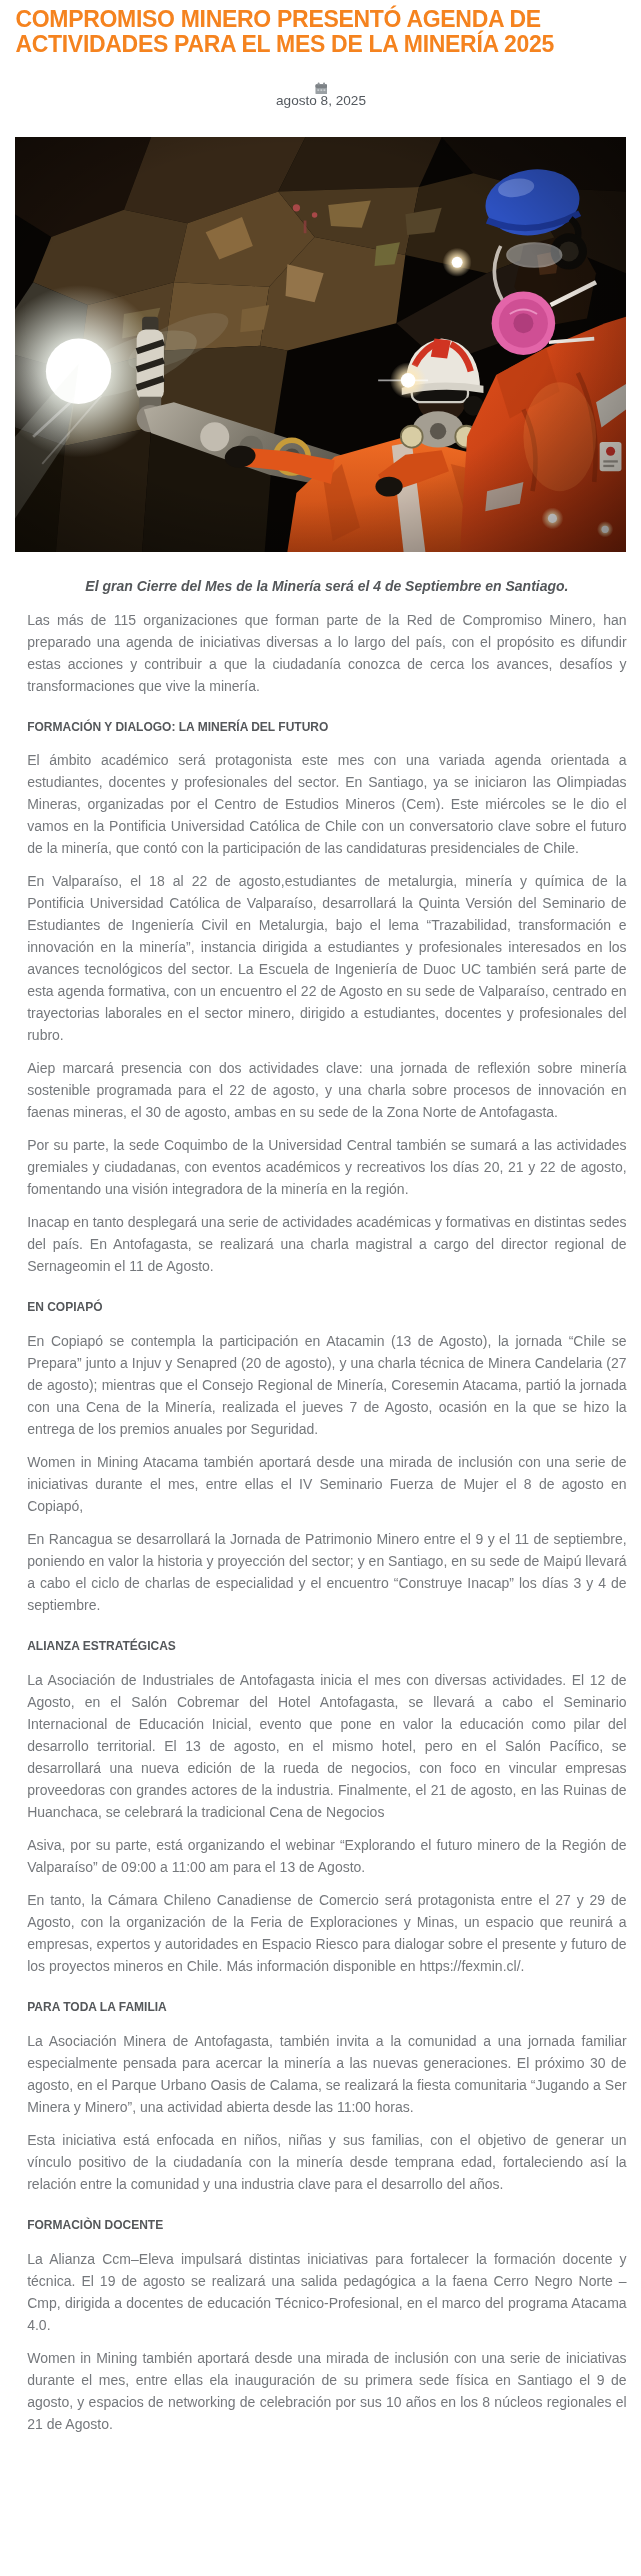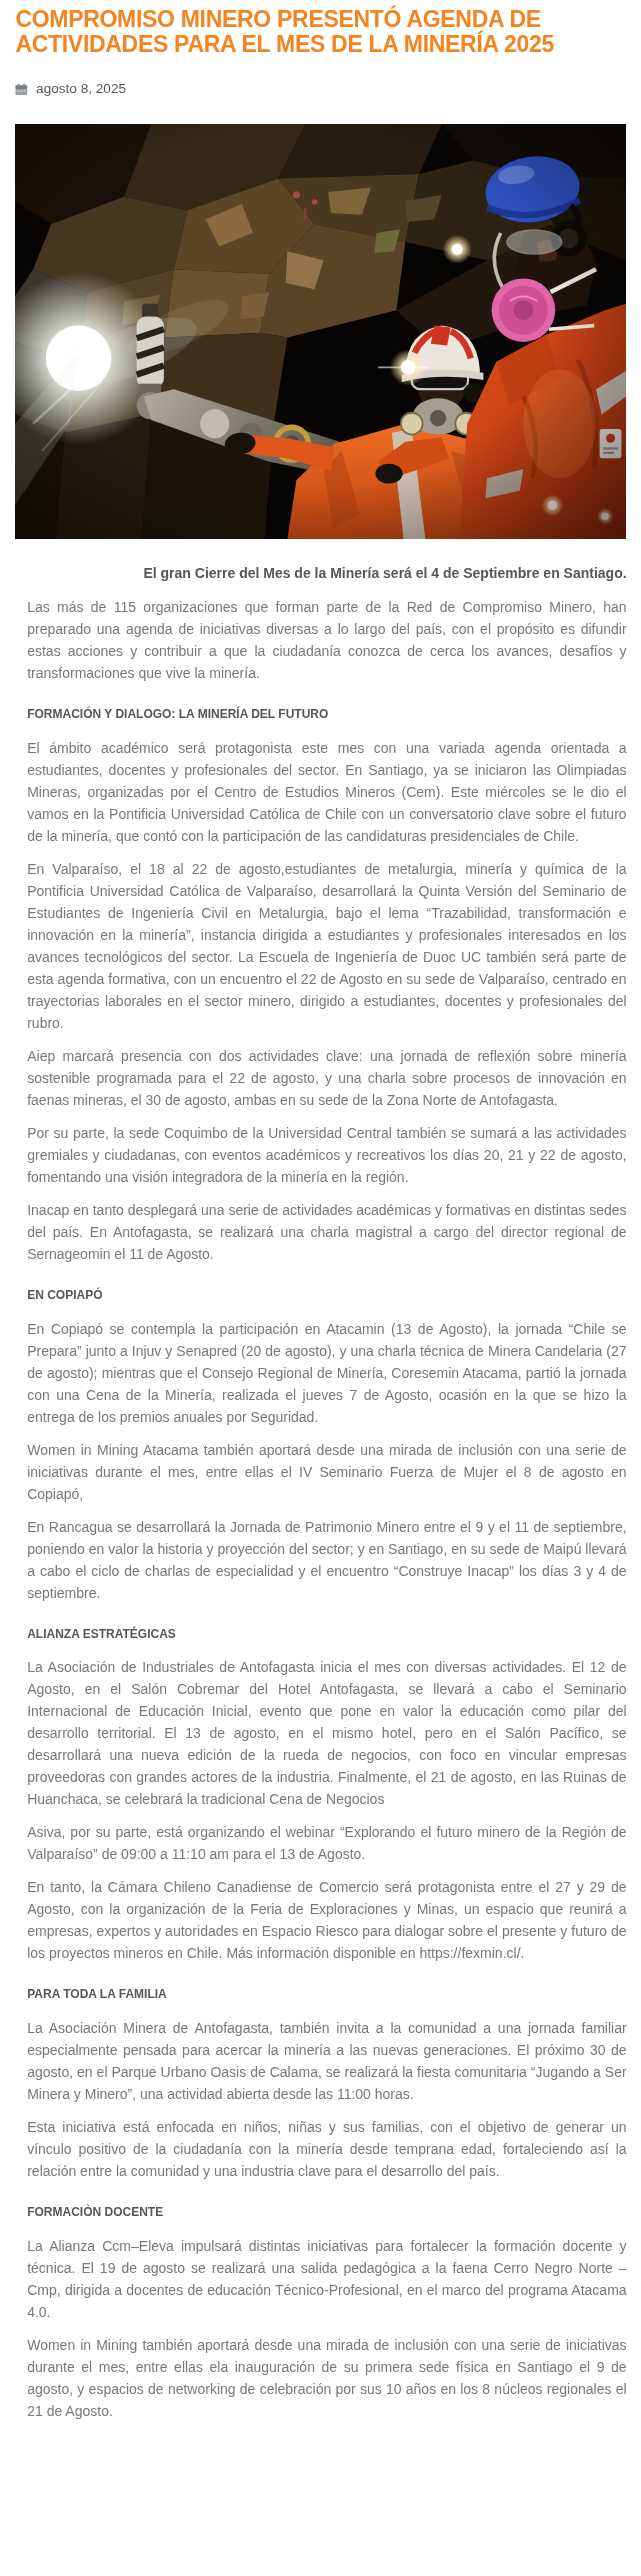--- a/index.html
+++ b/index.html
@@ -13,42 +13,43 @@
   }
   h1.article-title{
     margin:0;
     color:var(--accent,#f5831f);
     font-size:23px;line-height:24.5px;font-weight:700;
     letter-spacing:-0.3px;
     text-transform:uppercase;
   }
   .meta-row{
     margin-top:25.4px;
-    display:flex;align-items:center;gap:8px;
+    display:flex;align-items:center;gap:0;
     color:var(--meta,#54595f);
-    font-size:13.6px;line-height:14.5px;
+    font-size:13.6px;line-height:14.5px;flex-direction:column;
   }
   .cal-icon{display:inline-block;width:12.7px;height:12.7px;flex:0 0 auto;}
   figure.hero{
     margin:28px 0 0 0;padding:0;
     width:611px;height:415px;
     overflow:hidden;background:#070503;
   }
   figure.hero svg{display:block;width:611px;height:415px;}
   .article-body{
     margin-top:9px;
     padding-left:11.8px;
     color:var(--bodytext,#75787c);
     font-size:14px;line-height:22px;
   }
   .article-body p{margin:11px 0;text-align:justify;}
   .article-body p.caption{
     font-weight:700;color:var(--heading,#54575a);
-    margin:23px 0 11.8px 0;text-align:right;white-space:nowrap;
+    margin:23px 0 11.8px 0;text-align:center;white-space:nowrap;
     font-size:14px;
+    font-style:italic;
   }
   .article-body h2{
     font-size:12px;font-weight:700;color:var(--heading,#54575a);
     margin:19px 0 11.8px 0;line-height:22px;
     text-transform:uppercase;letter-spacing:0;
   }
 </style>
 </head>
 <body>
 
@@ -233,24 +234,24 @@
       <p>En Valparaíso, el 18 al 22 de agosto,estudiantes de metalurgia, minería y química de la Pontificia Universidad Católica de Valparaíso, desarrollará la Quinta Versión del Seminario de Estudiantes de Ingeniería Civil en Metalurgia, bajo el lema “Trazabilidad, transformación e innovación en la minería”, instancia dirigida a estudiantes y profesionales interesados en los avances tecnológicos del sector. La Escuela de Ingeniería de Duoc UC también será parte de esta agenda formativa, con un encuentro el 22 de Agosto en su sede de Valparaíso, centrado en trayectorias laborales en el sector minero, dirigido a estudiantes, docentes y profesionales del rubro.</p>
       <p>Aiep marcará presencia con dos actividades clave: una jornada de reflexión sobre minería sostenible programada para el 22 de agosto, y una charla sobre procesos de innovación en faenas mineras, el 30 de agosto, ambas en su sede de la Zona Norte de Antofagasta.</p>
       <p>Por su parte, la sede Coquimbo de la Universidad Central también se sumará a las actividades gremiales y ciudadanas, con eventos académicos y recreativos los días 20, 21 y 22 de agosto, fomentando una visión integradora de la minería en la región.</p>
       <p>Inacap en tanto desplegará una serie de actividades académicas y formativas en distintas sedes del país. En Antofagasta, se realizará una charla magistral a cargo del director regional de Sernageomin el 11 de Agosto.</p>
       <h2>EN COPIAPÓ</h2>
       <p>En Copiapó se contempla la participación en Atacamin (13 de Agosto), la jornada “Chile se Prepara” junto a Injuv y Senapred (20 de agosto), y una charla técnica de Minera Candelaria (27 de agosto); mientras que el Consejo Regional de Minería, Coresemin Atacama, partió la jornada con una Cena de la Minería, realizada el jueves 7 de Agosto, ocasión en la que se hizo la entrega de los premios anuales por Seguridad.</p>
       <p>Women in Mining Atacama también aportará desde una mirada de inclusión con una serie de iniciativas durante el mes, entre ellas el IV Seminario Fuerza de Mujer el 8 de agosto en Copiapó,</p>
       <p>En Rancagua se desarrollará la Jornada de Patrimonio Minero entre el 9 y el 11 de septiembre, poniendo en valor la historia y proyección del sector; y en Santiago, en su sede de Maipú llevará a cabo el ciclo de charlas de especialidad y el encuentro “Construye Inacap” los días 3 y 4 de septiembre.</p>
       <h2>ALIANZA ESTRATÉGICAS</h2>
       <p>La Asociación de Industriales de Antofagasta inicia el mes con diversas actividades. El 12 de Agosto, en el Salón Cobremar del Hotel Antofagasta, se llevará a cabo el Seminario Internacional de Educación Inicial, evento que pone en valor la educación como pilar del desarrollo territorial.  El 13 de agosto, en el mismo hotel, pero en el Salón Pacífico, se desarrollará una nueva edición de la rueda de negocios, con foco en vincular empresas proveedoras con grandes actores de la industria. Finalmente, el 21 de agosto, en las Ruinas de Huanchaca, se celebrará la tradicional Cena de Negocios</p>
-      <p>Asiva, por su parte, está organizando el webinar “Explorando el futuro minero de la Región de Valparaíso” de 09:00 a 11:10 am para el 13 de Agosto.</p>
+      <p>Asiva, por su parte, está organizando el webinar “Explorando el futuro minero de la Región de Valparaíso” de 09:00 a 11:00 am para el 13 de Agosto.</p>
       <p>En tanto, la Cámara Chileno Canadiense de Comercio será protagonista entre el 27 y 29 de Agosto, con la organización de la Feria de Exploraciones y Minas, un espacio que reunirá a empresas, expertos y autoridades en Espacio Riesco para dialogar sobre el presente y futuro de los proyectos mineros en Chile. Más información disponible en https://fexmin.cl/.</p>
       <h2>PARA TODA LA FAMILIA</h2>
       <p>La Asociación Minera de Antofagasta, también invita a la comunidad a una jornada familiar especialmente pensada para acercar la minería a las nuevas generaciones. El próximo 30 de agosto, en el Parque Urbano Oasis de Calama, se realizará la fiesta comunitaria “Jugando a Ser Minera y Minero”, una actividad abierta desde las 11:00 horas.</p>
-      <p>Esta iniciativa está enfocada en niños, niñas y sus familias, con el objetivo de generar un vínculo positivo de la ciudadanía con la minería desde temprana edad, fortaleciendo así la relación entre la comunidad y una industria clave para el desarrollo del país.</p>
+      <p>Esta iniciativa está enfocada en niños, niñas y sus familias, con el objetivo de generar un vínculo positivo de la ciudadanía con la minería desde temprana edad, fortaleciendo así la relación entre la comunidad y una industria clave para el desarrollo del años.</p>
       <h2>FORMACIÒN DOCENTE</h2>
       <p>La Alianza Ccm–Eleva impulsará distintas iniciativas para fortalecer la formación docente y técnica. El 19 de agosto se realizará una salida pedagógica a la faena Cerro Negro Norte – Cmp, dirigida a docentes de educación Técnico-Profesional, en el marco del programa Atacama 4.0.</p>
       <p>Women in Mining también aportará desde una mirada de inclusión con una serie de iniciativas durante el mes, entre ellas ela inauguración de su primera sede física en Santiago el 9 de agosto, y espacios de networking de celebración por sus 10 años en los 8 núcleos regionales el 21 de Agosto.</p>
     </div>
 
 </div>
 
 
 </body></html>

